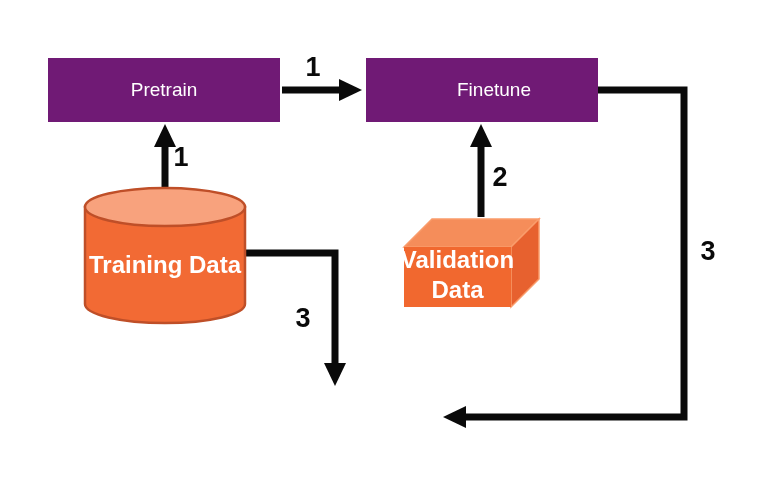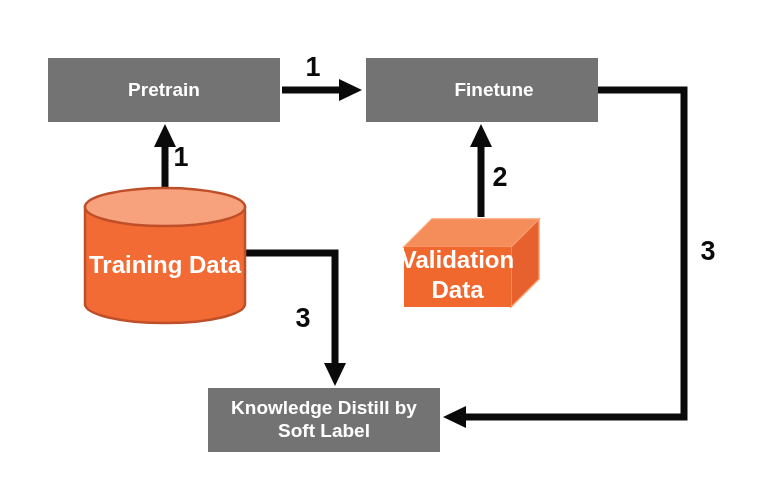--- a/index.html
+++ b/index.html
@@ -7,23 +7,23 @@
     position: relative;
     width: 782px;
     height: 504px;
     background: #ffffff;
     font-family: "Liberation Sans", sans-serif;
     overflow: hidden;
   }
   .layer { position: absolute; left: 0; top: 0; }
   .node {
     position: absolute;
-    background: #737373;
+    background: #701a75;
     color: #ffffff;
-    font-weight: bold;
+    font-weight: normal;
     font-size: 19px;
     line-height: 1.2;
     display: flex;
     align-items: center;
     justify-content: center;
     text-align: center;
     padding: 0 4px;
     box-sizing: border-box;
   }
   .node-pretrain  { left: 48px;  top: 58px;  width: 232px; height: 64px; }
@@ -102,23 +102,20 @@
       <rect x="404" y="247" width="107" height="60" fill="#F1682F"></rect>
     </g>
   </svg>
 
   <div class="node node-pretrain">
     <span>Pretrain</span>
   </div>
   <div class="node node-finetune">
     <span>Finetune</span>
   </div>
-  <div class="node node-knowledge">
-    <span>Knowledge Distill by Soft Label</span>
-  </div>
 
   <div class="shape-label label-training">Training Data</div>
   <div class="shape-label label-validation">Validation Data</div>
 
   <div class="edge-label lbl-1a">1</div>
   <div class="edge-label lbl-1b">1</div>
   <div class="edge-label lbl-2">2</div>
   <div class="edge-label lbl-3a">3</div>
   <div class="edge-label lbl-3b">3</div>
 

